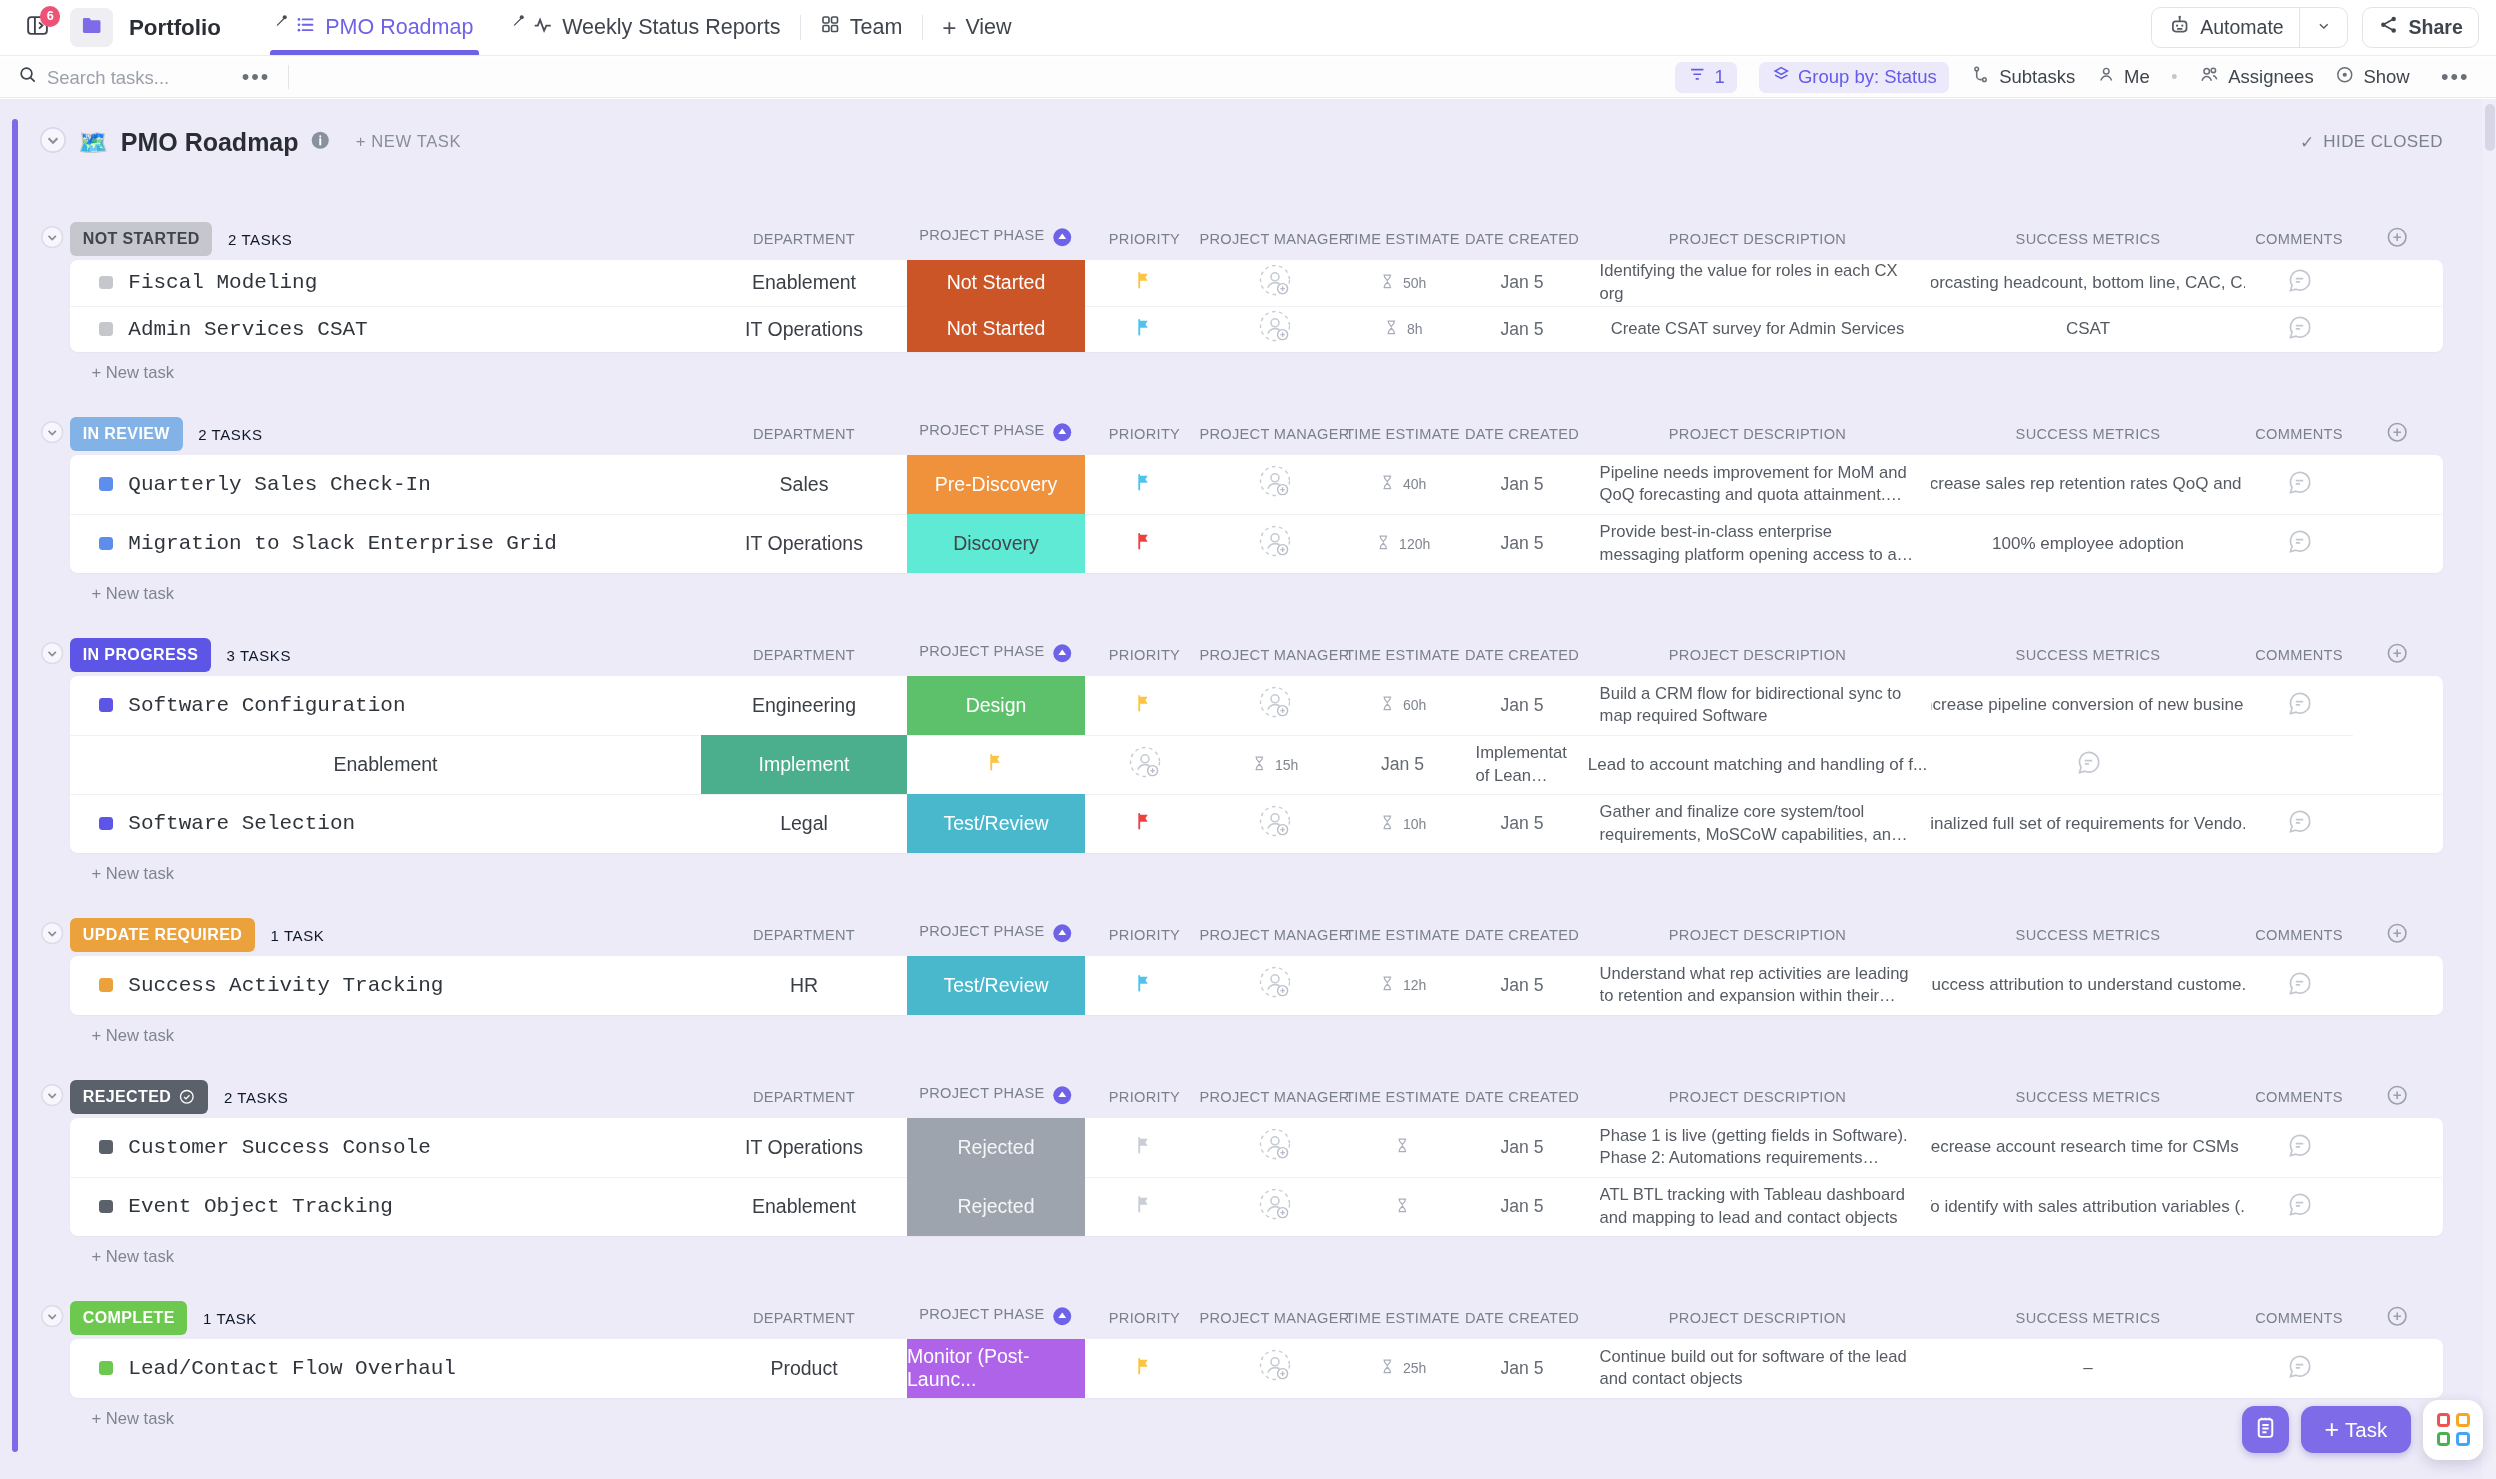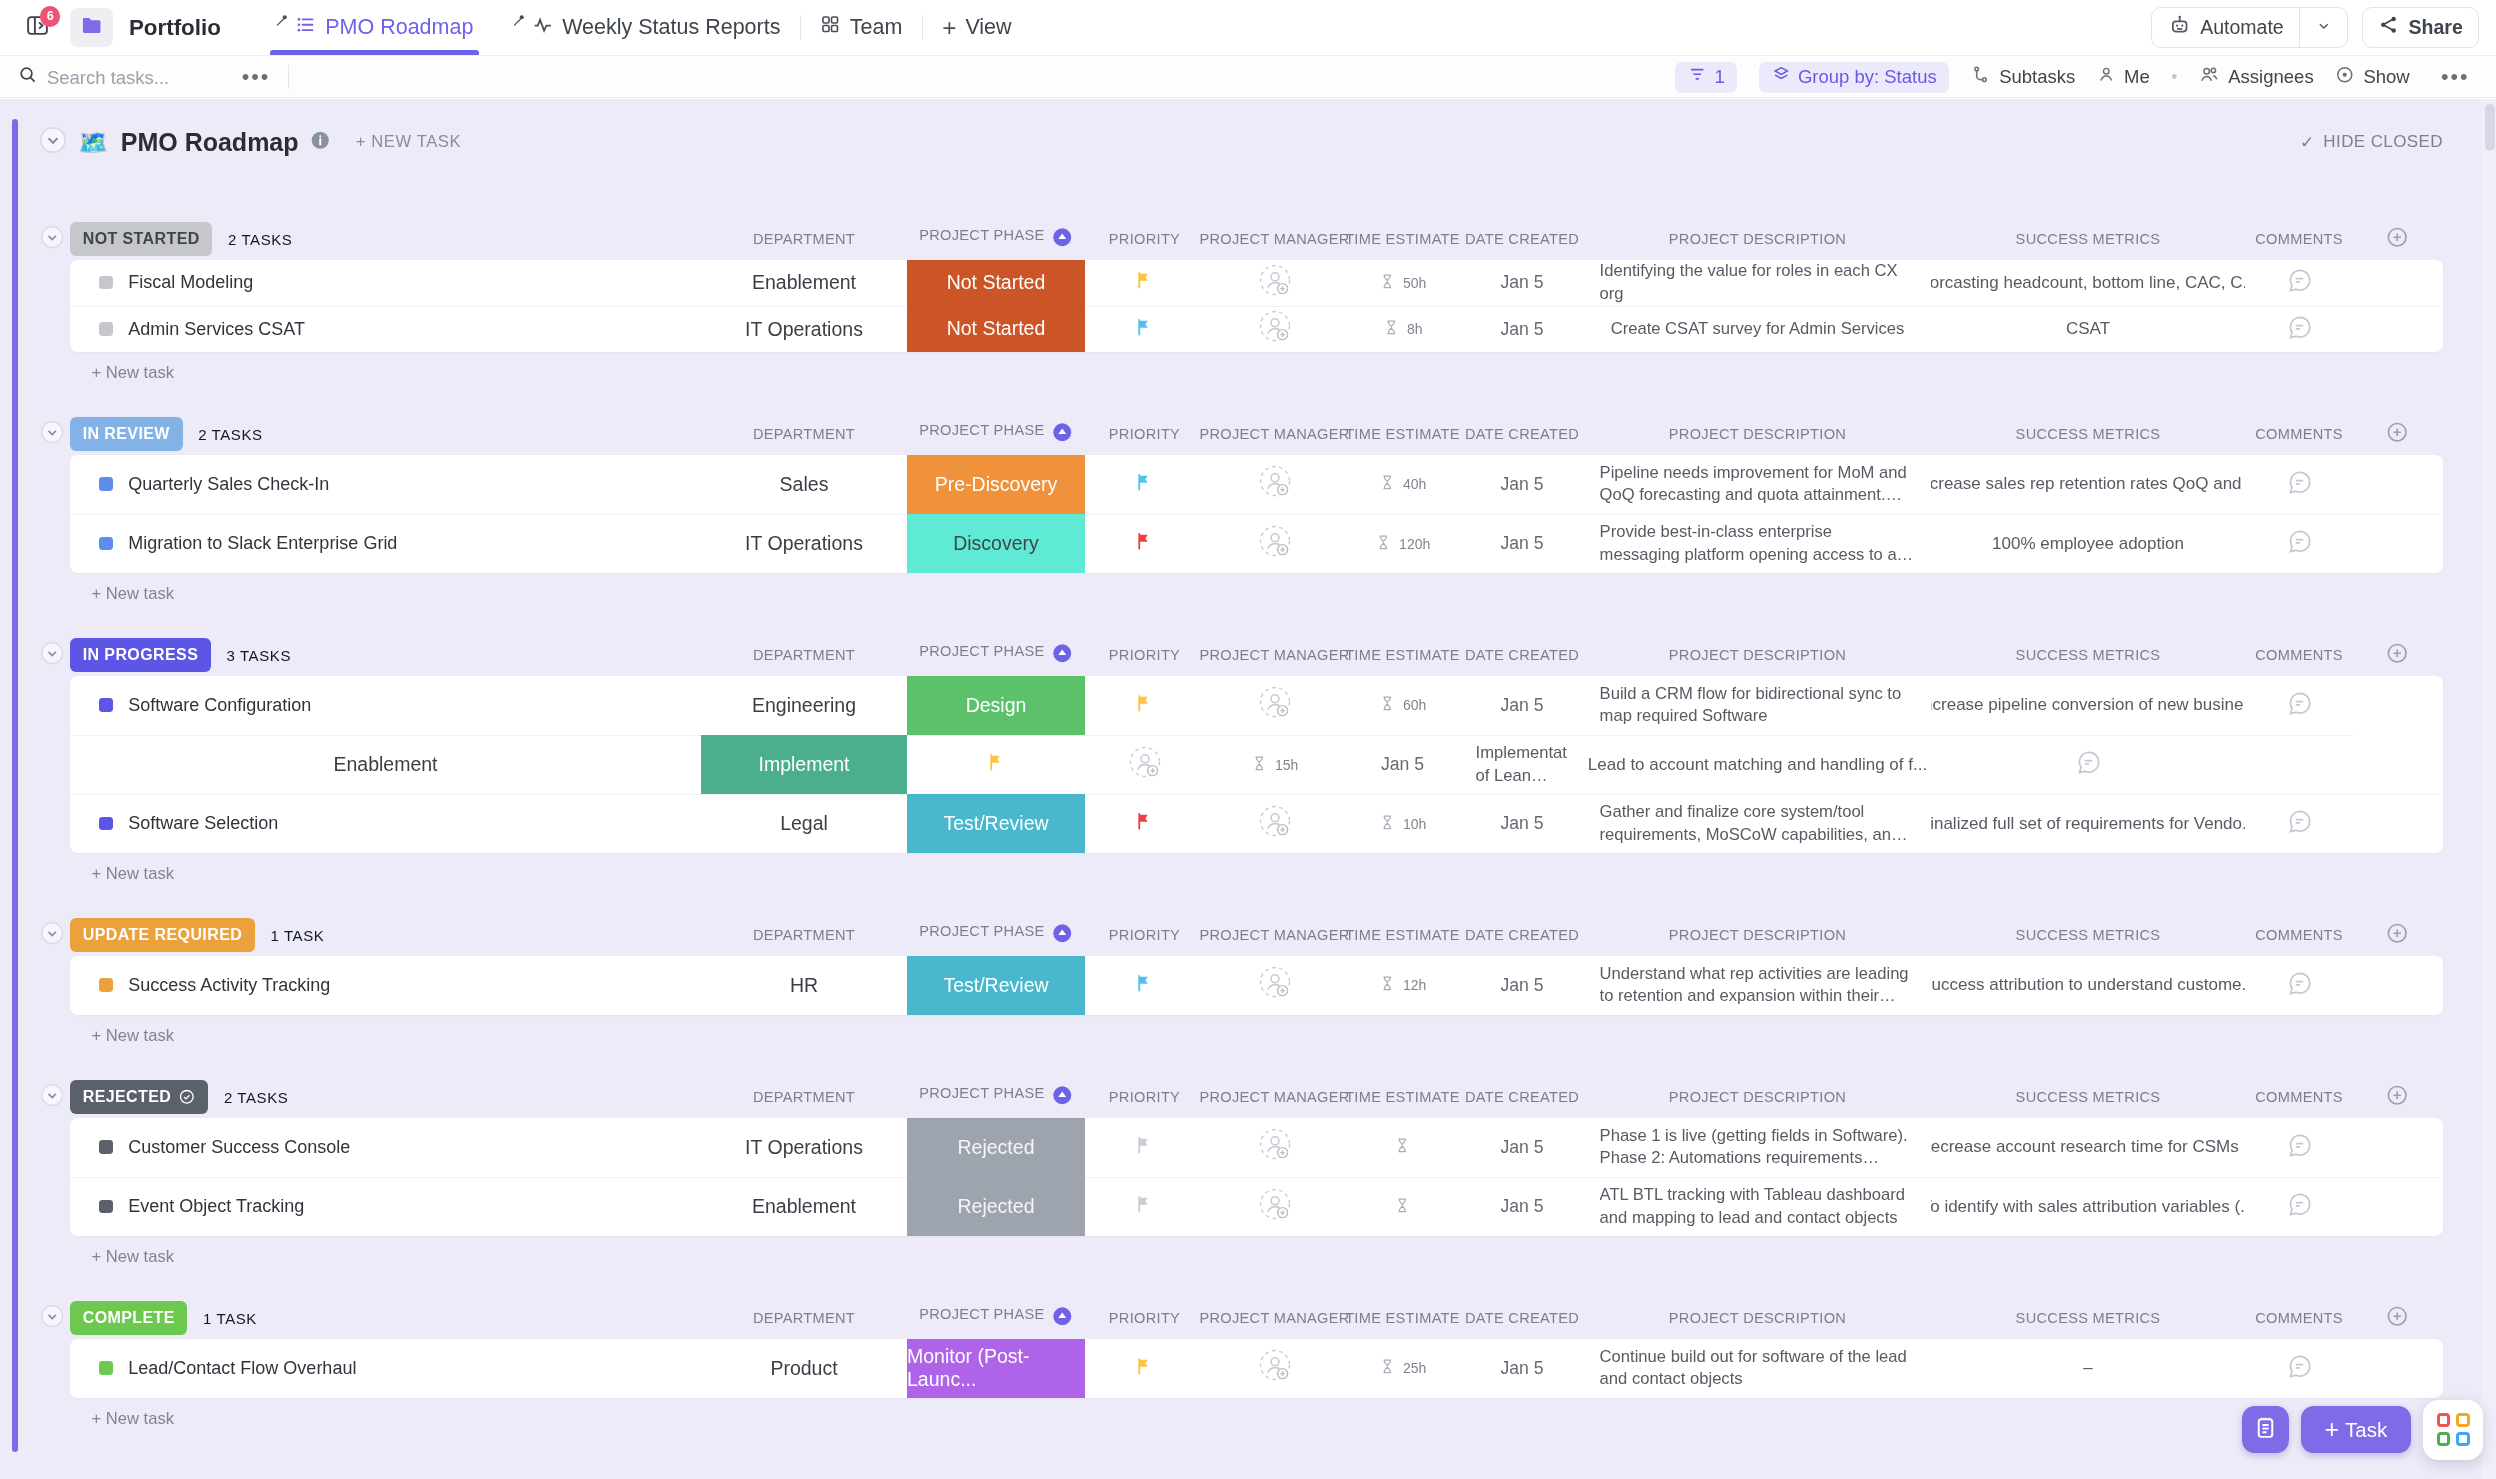--- a/index.html
+++ b/index.html
@@ -56,21 +56,21 @@
   .gchev { position:absolute; left:-30px; top:6.8px; cursor:pointer; }
   .badge { display:inline-flex; align-items:center; gap:6.8px; border-radius:5.9px; padding:7.8px 12.7px; font-size:16px; font-weight:bold; letter-spacing:0.4px; cursor:pointer; }
   .gcount { font-size:15px; color:#0f172a; letter-spacing:0.6px; }
   .colhead { display:flex; align-items:flex-start; justify-content:center; gap:7.8px; font-size:14.6px; color:#7A808B; letter-spacing:0.3px; white-space:nowrap; cursor:pointer; }
   .rows { background:#fff; border-radius:7.8px; overflow:hidden; box-shadow:0 1px 2px rgba(40,40,80,.04); }
   .row { align-items:stretch; }
   .row > .cell { display:flex; align-items:center; justify-content:center; }
   .row + .row > .cell:not(.phase) { border-top:1px solid #F0F1F4; }
   .cell.name { justify-content:flex-start; padding-left:29px; gap:15.6px; }
   .sq { width:13.7px; height:13.7px; border-radius:3.4px; flex:0 0 auto; }
-  .tname { font-size:18px; color:#30343B; cursor:pointer; }
+  .tname { font-size:21px; color:#30343B; cursor:pointer;font-family:Liberation Mono, monospace; }
   .cell.dept { font-size:19.5px; color:#3A3E45; }
   .cell.phase { font-size:19.5px; cursor:pointer; }
   .cell.time { gap:7.8px; font-size:14px; color:#7F858F; }
   .cell.date { font-size:17.6px; color:#666B73; }
   .cell.desc { font-size:16.6px; color:#565B63; line-height:1.33; padding:0 15.6px; }
   .desc-clamp { display:-webkit-box; -webkit-line-clamp:2; -webkit-box-orient:vertical; overflow:hidden; }
   .cell.metrics { font-size:17px; color:#565B63; white-space:nowrap; overflow:hidden; padding:0 5.9px; }
   .newtask { font-size:16.6px; color:#7F858F; padding:11.7px 0 0 21.5px; height:33px; cursor:pointer; }
 
   

